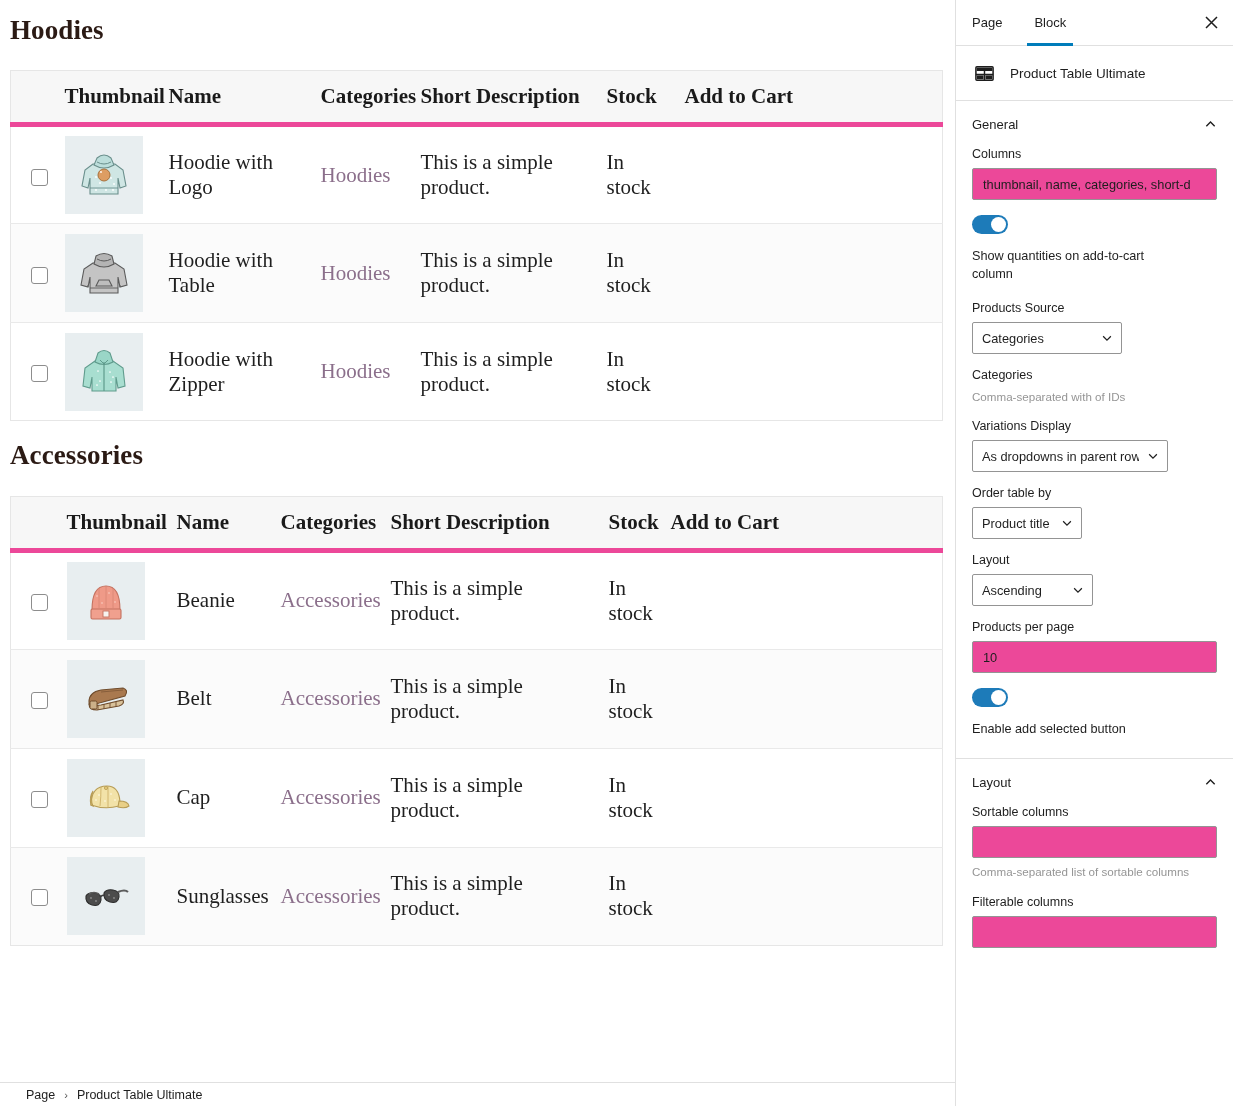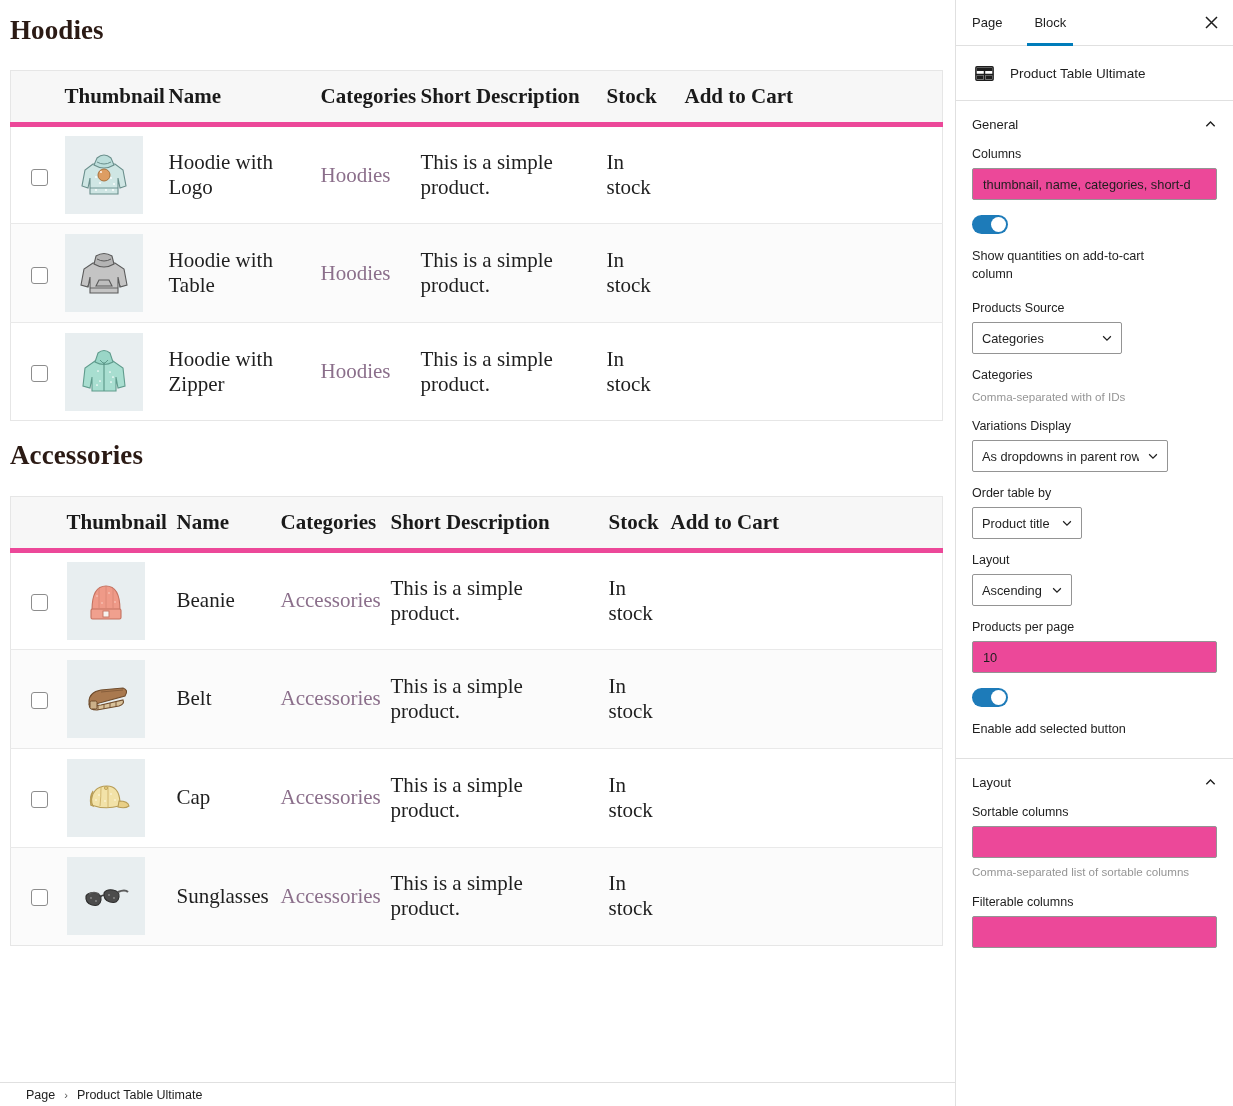--- a/index.html
+++ b/index.html
@@ -224,21 +224,21 @@
     cursor: pointer;
   }
   .sel-chev {
     position: absolute; right: 9px; top: 0; bottom: 0;
     display: flex; align-items: center;
     pointer-events: none;
   }
   .sel-w150 { width: 150px; }
   .sel-w196 { width: 196px; }
   .sel-w110 { width: 110px; }
-  .sel-w100 { width: 100px; }
+  .sel-w100 { width: 121px; }
 
   .toggle-row {
     display: flex; align-items: flex-start; gap: 13px;
     margin-bottom: 18px;
     margin-top: 6px;
     flex-direction: column;
   }
   .toggle {
     width: 36px; height: 19px;
     border-radius: 10px;

